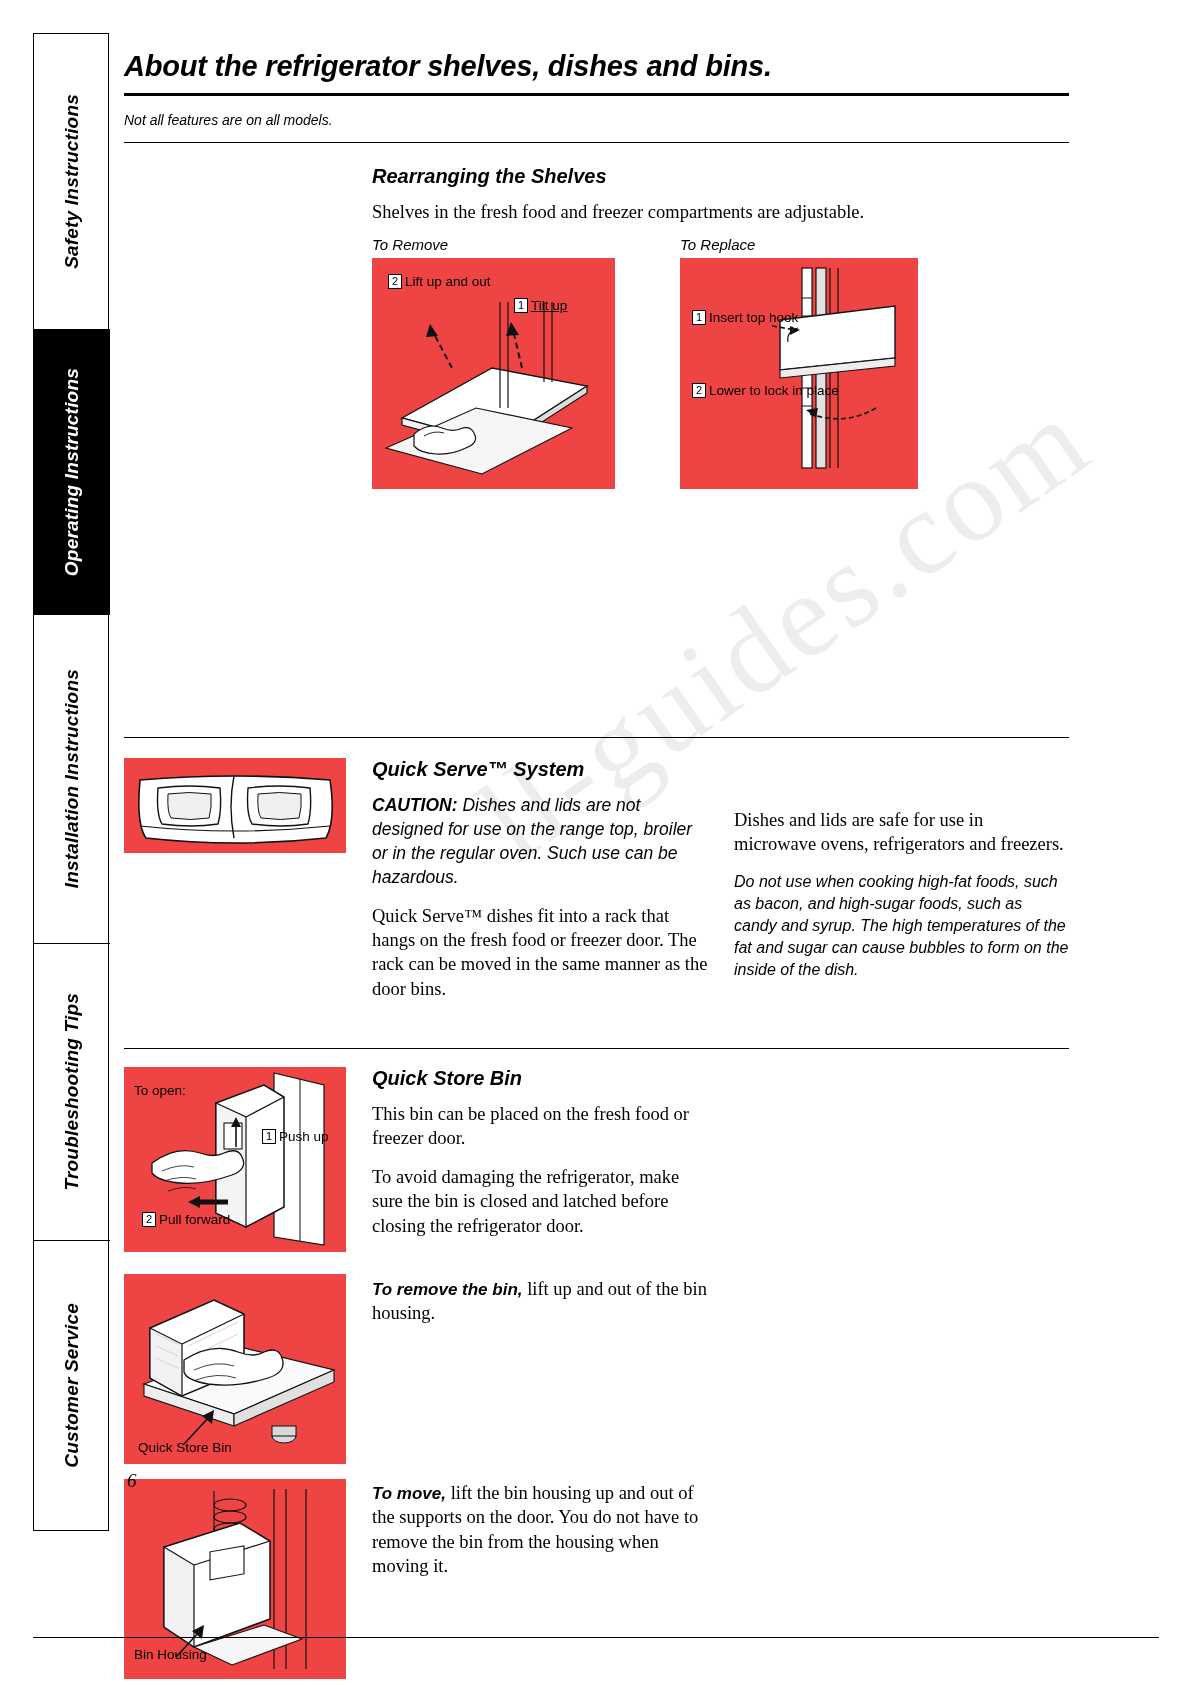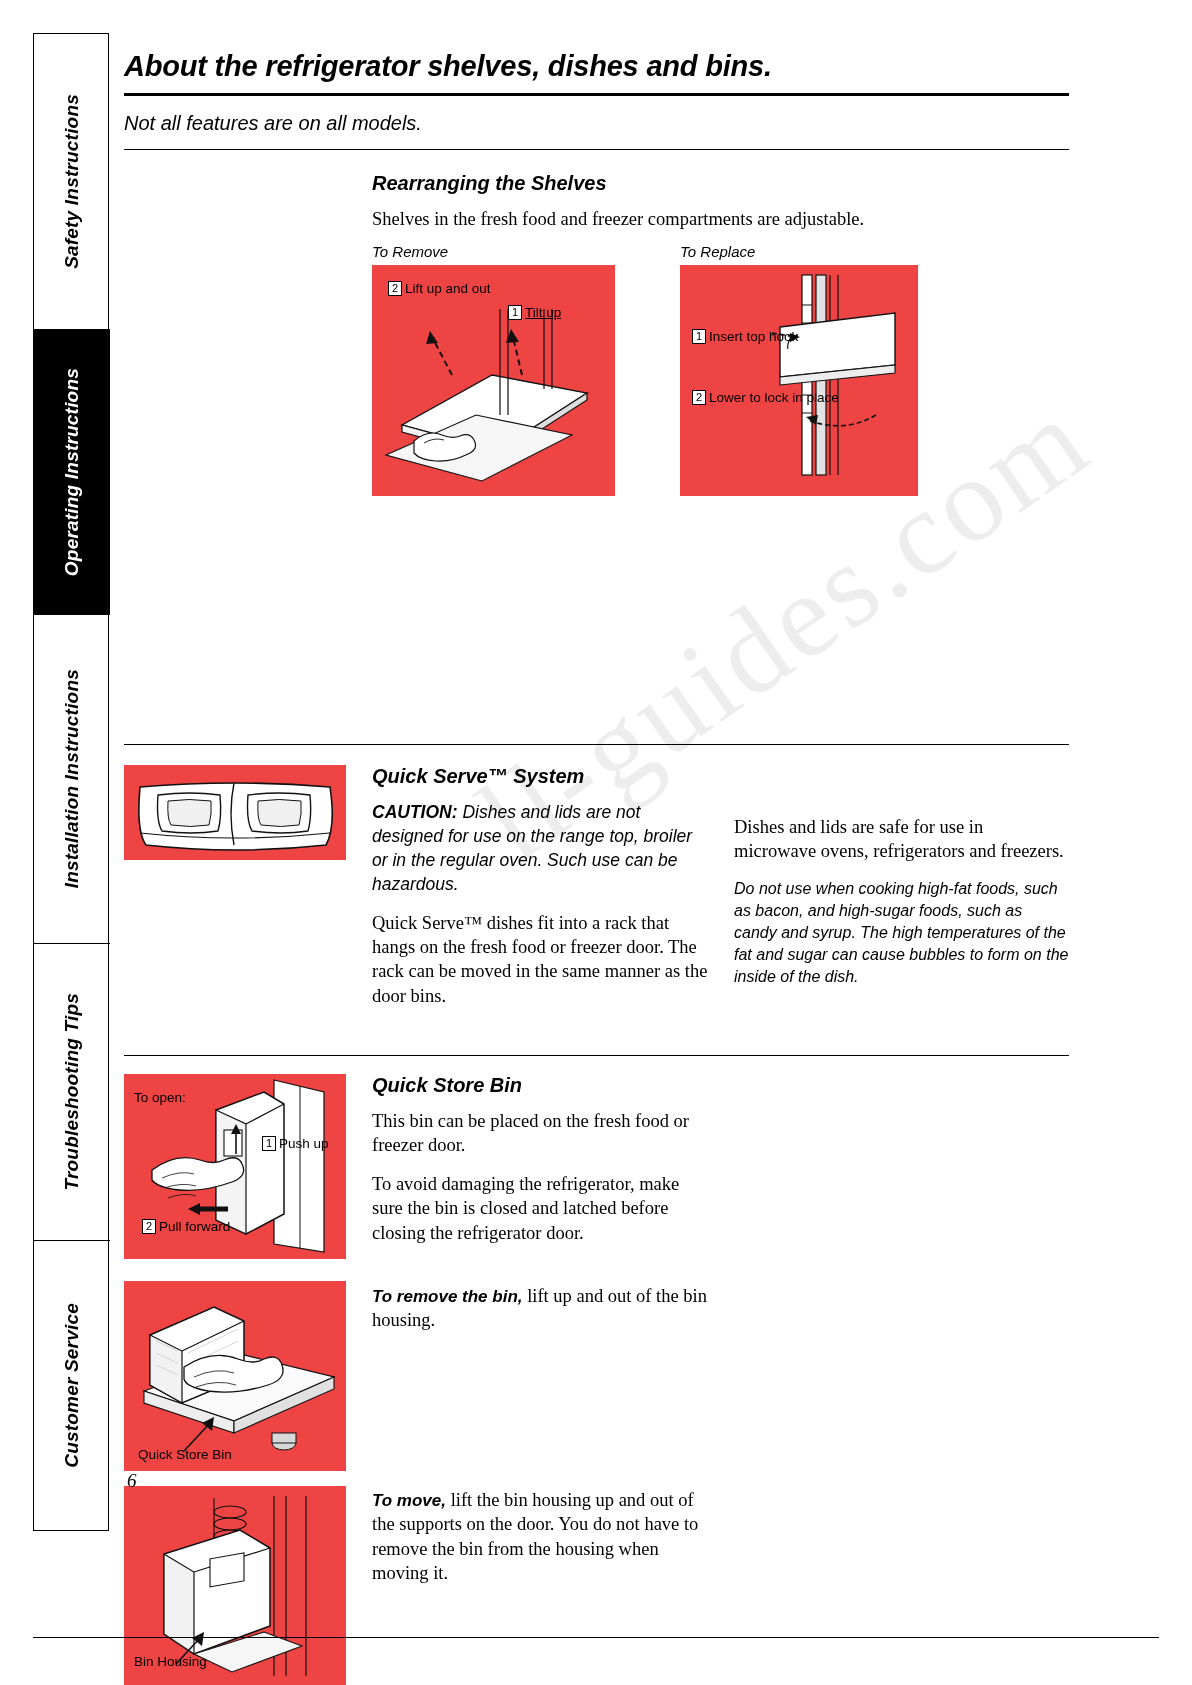--- a/index.html
+++ b/index.html
@@ -89,21 +89,21 @@
     letter-spacing: -0.2px;
   }
   .rule-thick {
     height: 3px;
     background: #000;
     margin: 0 0 16px 0;
   }
   .subnote {
     font-family: "Liberation Sans", sans-serif;
     font-style: italic;
-    font-size: 20px;
+    font-size: 14px;
     margin: 0 0 14px 0;
   }
 
   h2.sec {
     font-family: "Liberation Sans", sans-serif;
     font-weight: bold;
     font-style: italic;
     font-size: 20px;
     margin: 0 0 12px 0;
   }
@@ -268,21 +268,21 @@
 
                 <path d="M80,110 L60,72" stroke="#111" stroke-width="2" stroke-dasharray="6,4" fill="none"></path>
                 <polygon points="58,66 66,78 54,79" fill="#111"></polygon>
 
                 <path d="M150,110 L141,72" stroke="#111" stroke-width="2" stroke-dasharray="6,4" fill="none"></path>
                 <polygon points="139,64 147,77 134,78" fill="#111"></polygon>
               </svg>
               <div class="lbl" style="left:16px; top:16px;">
                 <span class="num">2</span><span>Lift up and out</span>
               </div>
-              <div class="lbl" style="left:136px; top:40px;text-decoration:underline;">
+              <div class="lbl" style="left:142px; top:40px;text-decoration:underline;">
                 <span class="num">1</span><span>Tilt up</span>
               </div>
             </div>
           </div>
 
           <div style="position:absolute; left:308px; top:0; width:238px;">
             <div class="fig-cap">To Replace</div>
             <div class="fig" style="height:231px;">
               <svg width="238" height="231" viewBox="0 0 238 231" style="position:absolute;left:0;top:0;">
 
@@ -305,21 +305,21 @@
                 <polygon points="100,112 215,100 215,108 100,120" fill="#ededed" stroke="#111" stroke-width="1.1"></polygon>
 
                 <path d="M118,70 q-12,4 -10,14" fill="none" stroke="#111" stroke-width="1.2"></path>
 
                 <path d="M92,68 L116,72" stroke="#111" stroke-width="1.6" stroke-dasharray="5,3"></path>
                 <polygon points="120,72 110,68 110,77" fill="#111"></polygon>
 
                 <path d="M196,150 q-30,18 -66,6" fill="none" stroke="#111" stroke-width="1.6" stroke-dasharray="5,3"></path>
                 <polygon points="126,152 138,150 136,160" fill="#111"></polygon>
               </svg>
-              <div class="lbl" style="left:12px; top:64px;">
+              <div class="lbl" style="left:12px; top:52px;">
                 <span class="num">1</span><span>Insert top hook</span>
               </div>
               <div class="lbl" style="left:12px; top:125px;">
                 <span class="num">2</span><span>Lower to lock in place</span>
               </div>
             </div>
           </div>
         </div>
       </div>
     </div>

